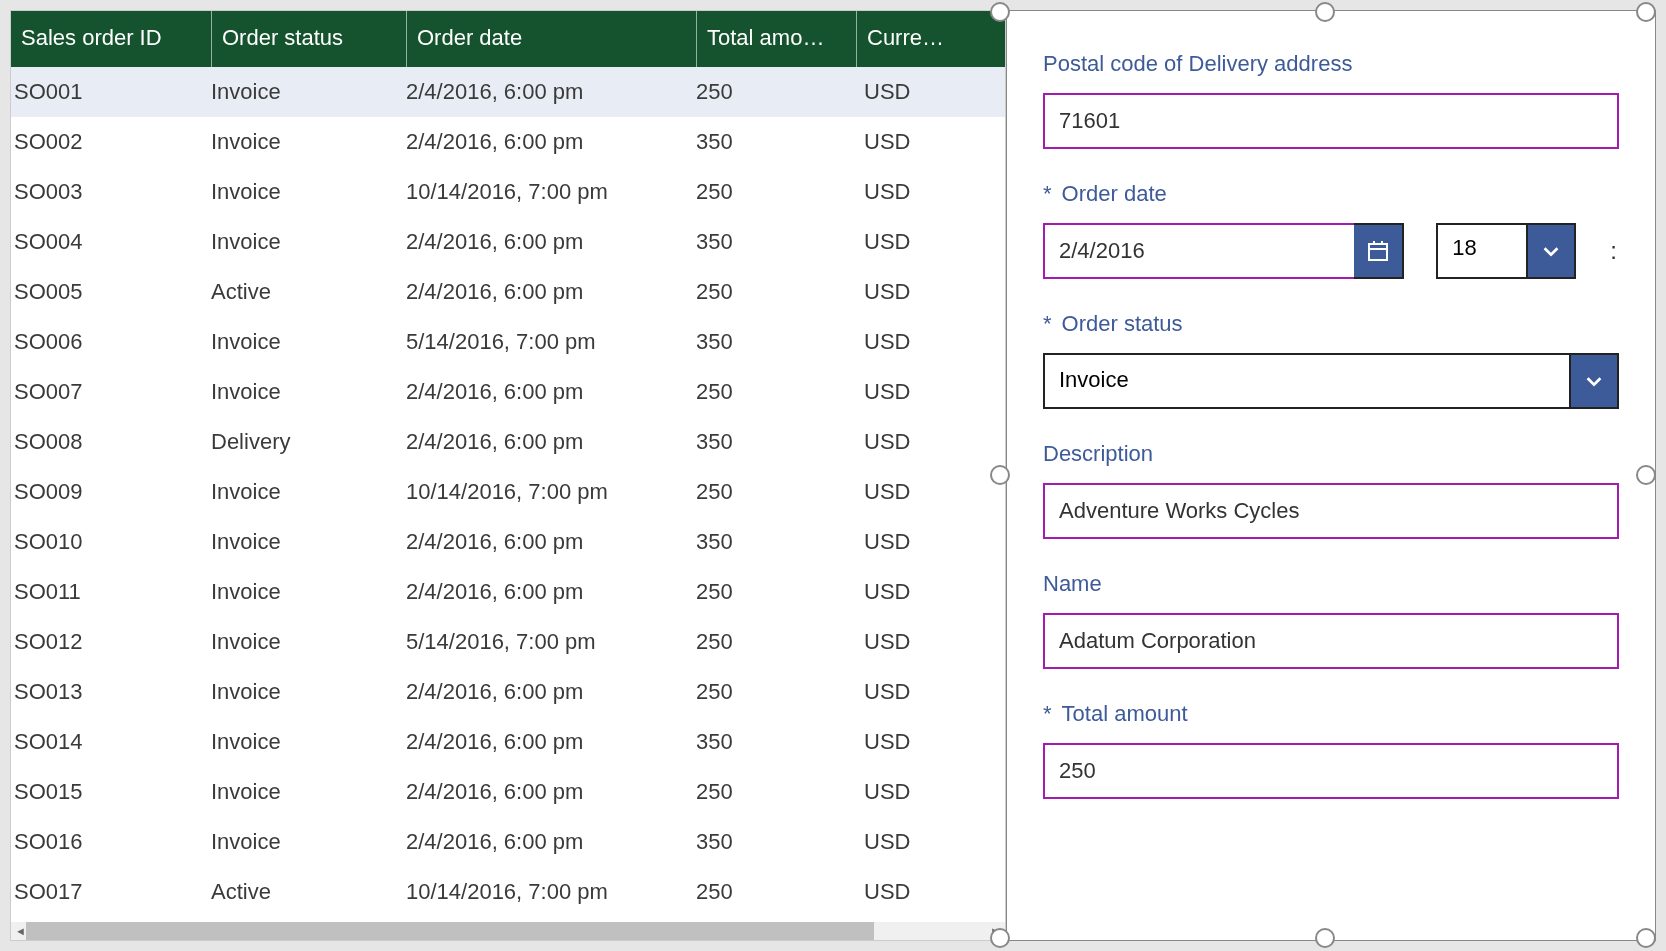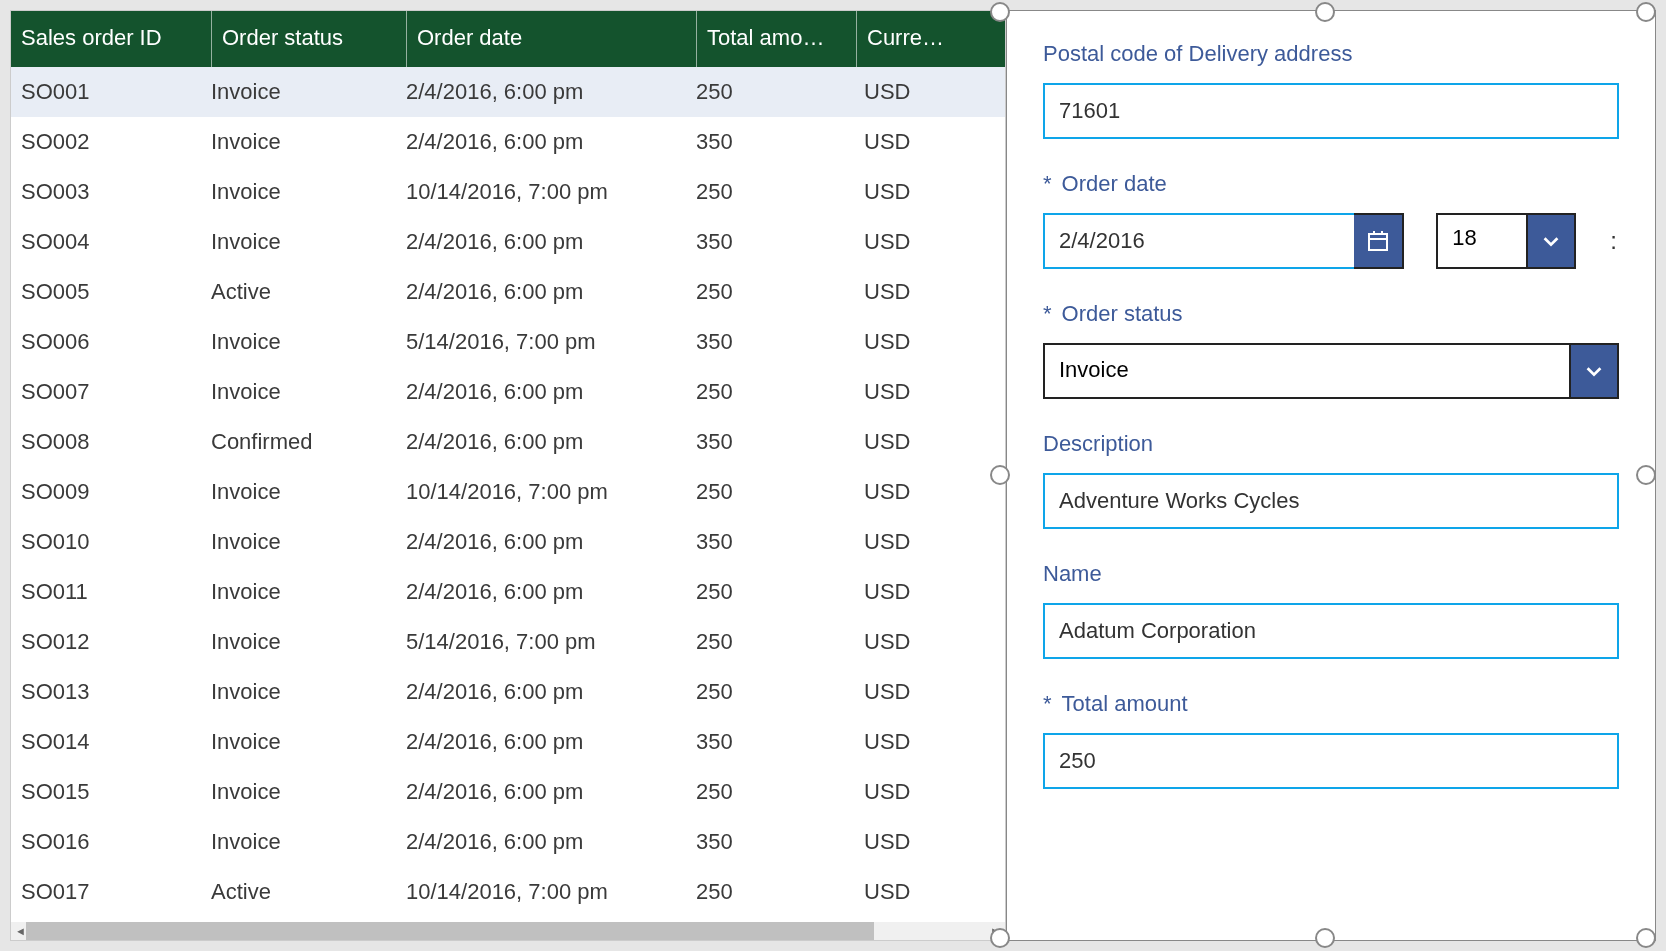--- a/index.html
+++ b/index.html
@@ -58,51 +58,51 @@
     .grid-footer .track { flex:1; height:18px; background:#f0f0f0; position:relative; }
     .grid-footer .thumb { position:absolute; left:0; top:0; height:100%; width:88%; background:#c0c0c0;}
     .row {
       display: flex;
       height: 50px;
       align-items: center;
       font-size: 22px;
       color: #3a3a3a;
     }
     .row.selected { background: #e8edf5; }
-    .col-id { width: 200px; padding-left: 10px; }
+    .col-id { width: 200px; padding-left: 3px; }
     .col-status { width: 195px; }
     .col-date { width: 290px; }
     .col-amount { width: 160px; text-align: left; padding-right: 10px;}
     .col-currency { width: 110px; padding-left: 8px;}
     
     .form-panel {
       width: 650px;
       background: #fff;
       border: 1px solid #888;
       position: relative;
       overflow-y: scroll;
-      padding: 30px 36px 10px 36px;
+      padding: 40px 36px 10px 36px;
     }
     .form-panel::-webkit-scrollbar { width: 18px; }
     .form-panel::-webkit-scrollbar-track { background: #f0f0f0; }
     .form-panel::-webkit-scrollbar-thumb { background: #c0c0c0; }
     .field-group { margin-bottom: 32px; }
     .field-label {
       color: #3d5a99;
       font-size: 22px;
       font-weight: 400;
       margin-bottom: 16px;
       display: block;
     }
     .req::before {
       content: "*";
       margin-right: 10px;
     }
     .text-input, .select-box, .date-input {
-      border: 2px solid #0ea5e9;
+      border: 2px solid #a21caf;
       height: 56px;
       font-size: 22px;
       padding: 10px 14px;
       width: 100%;
       background: #fff;
       font-family: inherit;
       color:#333;
     }
     .date-row { display: flex; gap: 32px; align-items: center; }
     .date-wrapper { flex: 1; display:flex; }
@@ -199,21 +199,21 @@
         </div>
         <div class="row">
           <div class="col-id">SO007</div>
           <div class="col-status">Invoice</div>
           <div class="col-date">2/4/2016, 6:00 pm</div>
           <div class="col-amount">250</div>
           <div class="col-currency">USD</div>
         </div>
         <div class="row">
           <div class="col-id">SO008</div>
-          <div class="col-status">Confirmed</div>
+          <div class="col-status">Delivery</div>
           <div class="col-date">2/4/2016, 6:00 pm</div>
           <div class="col-amount">350</div>
           <div class="col-currency">USD</div>
         </div>
         <div class="row">
           <div class="col-id">SO009</div>
           <div class="col-status">Invoice</div>
           <div class="col-date">10/14/2016, 7:00 pm</div>
           <div class="col-amount">250</div>
           <div class="col-currency">USD</div>

